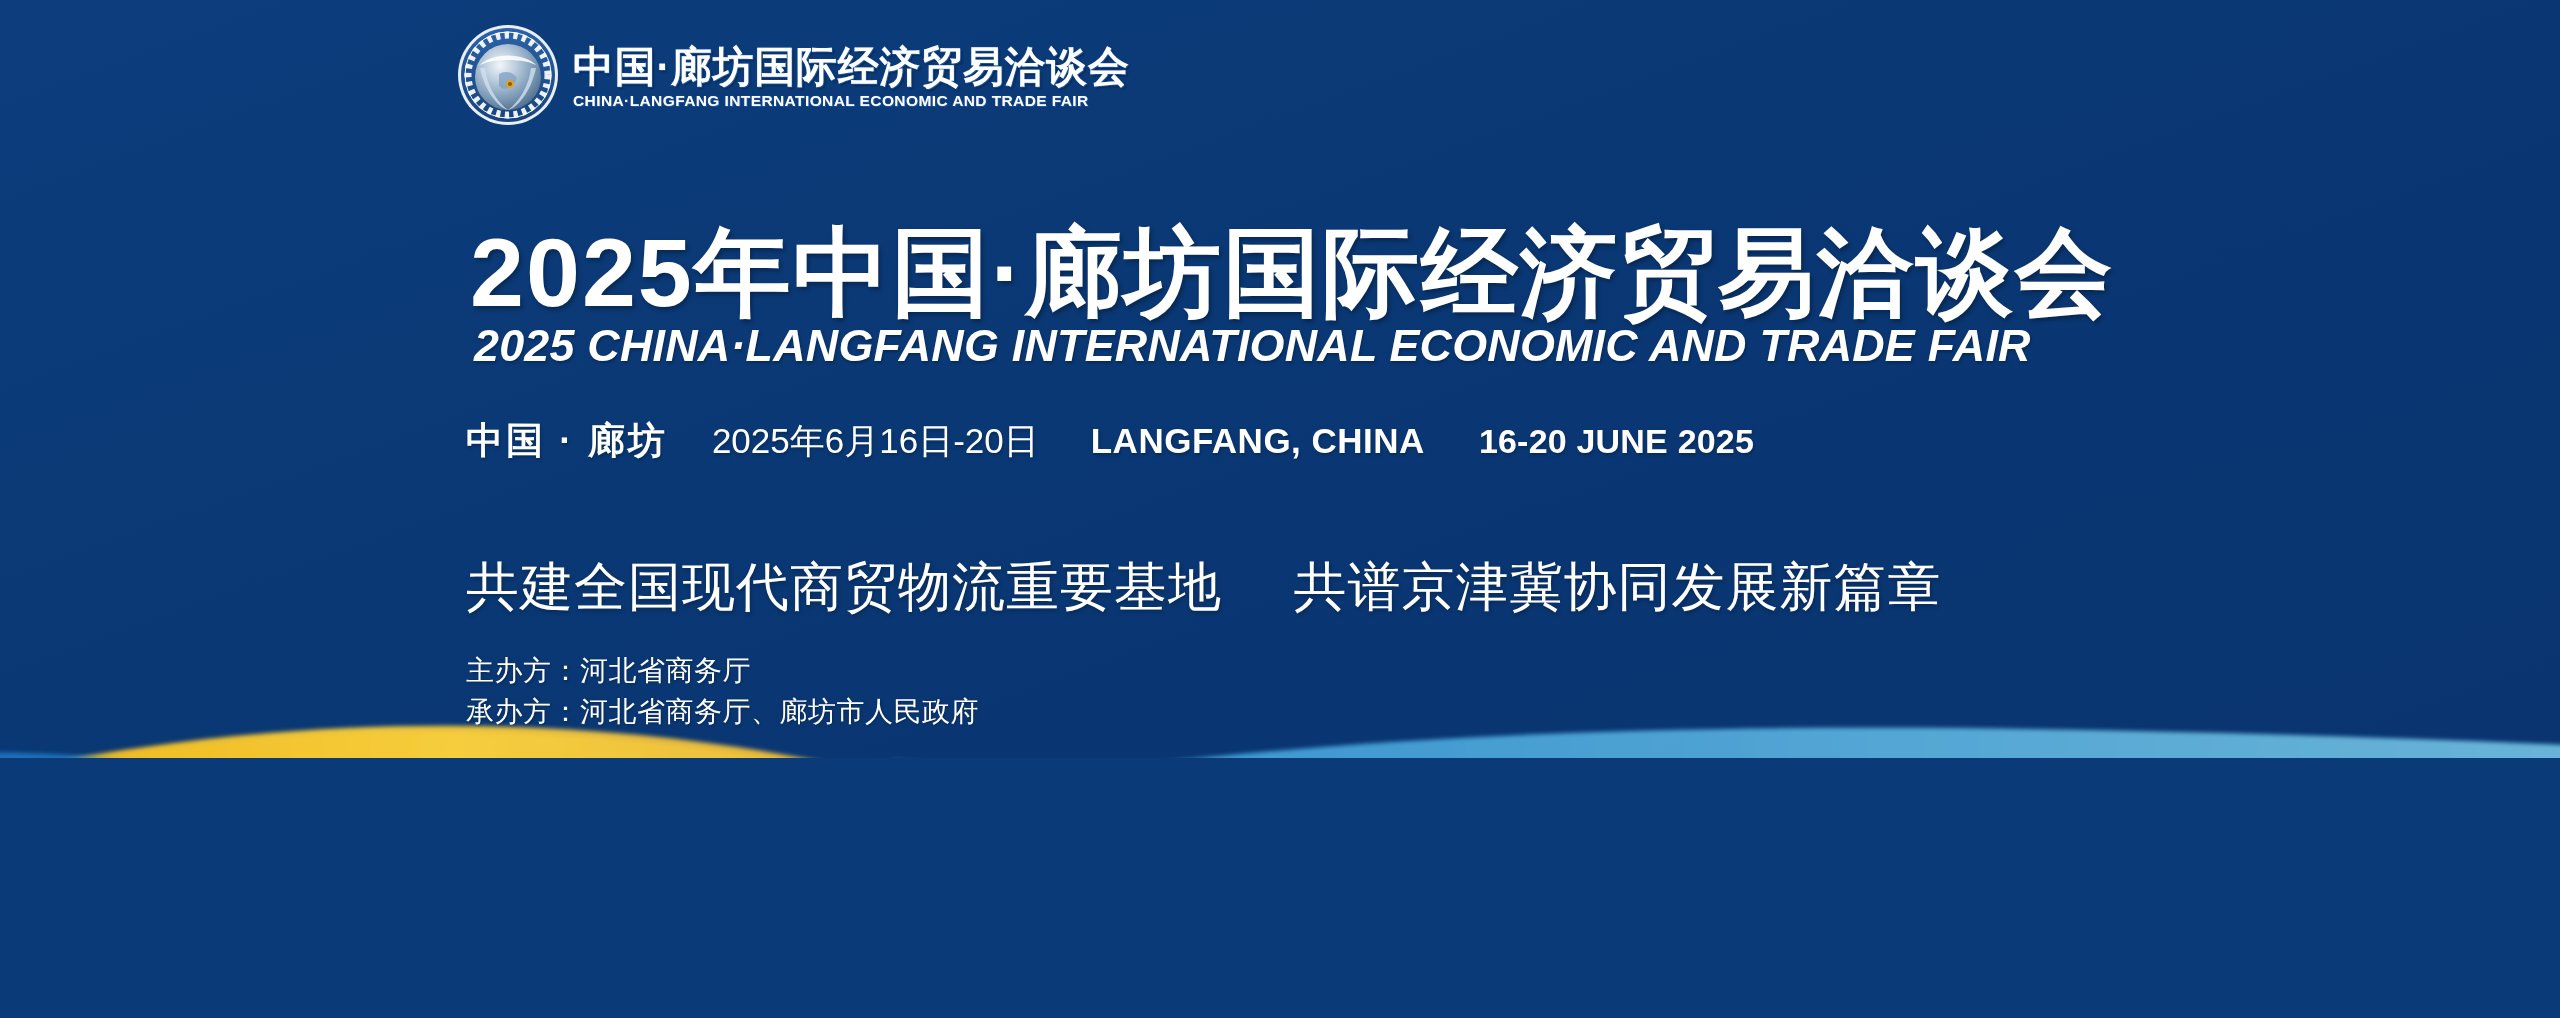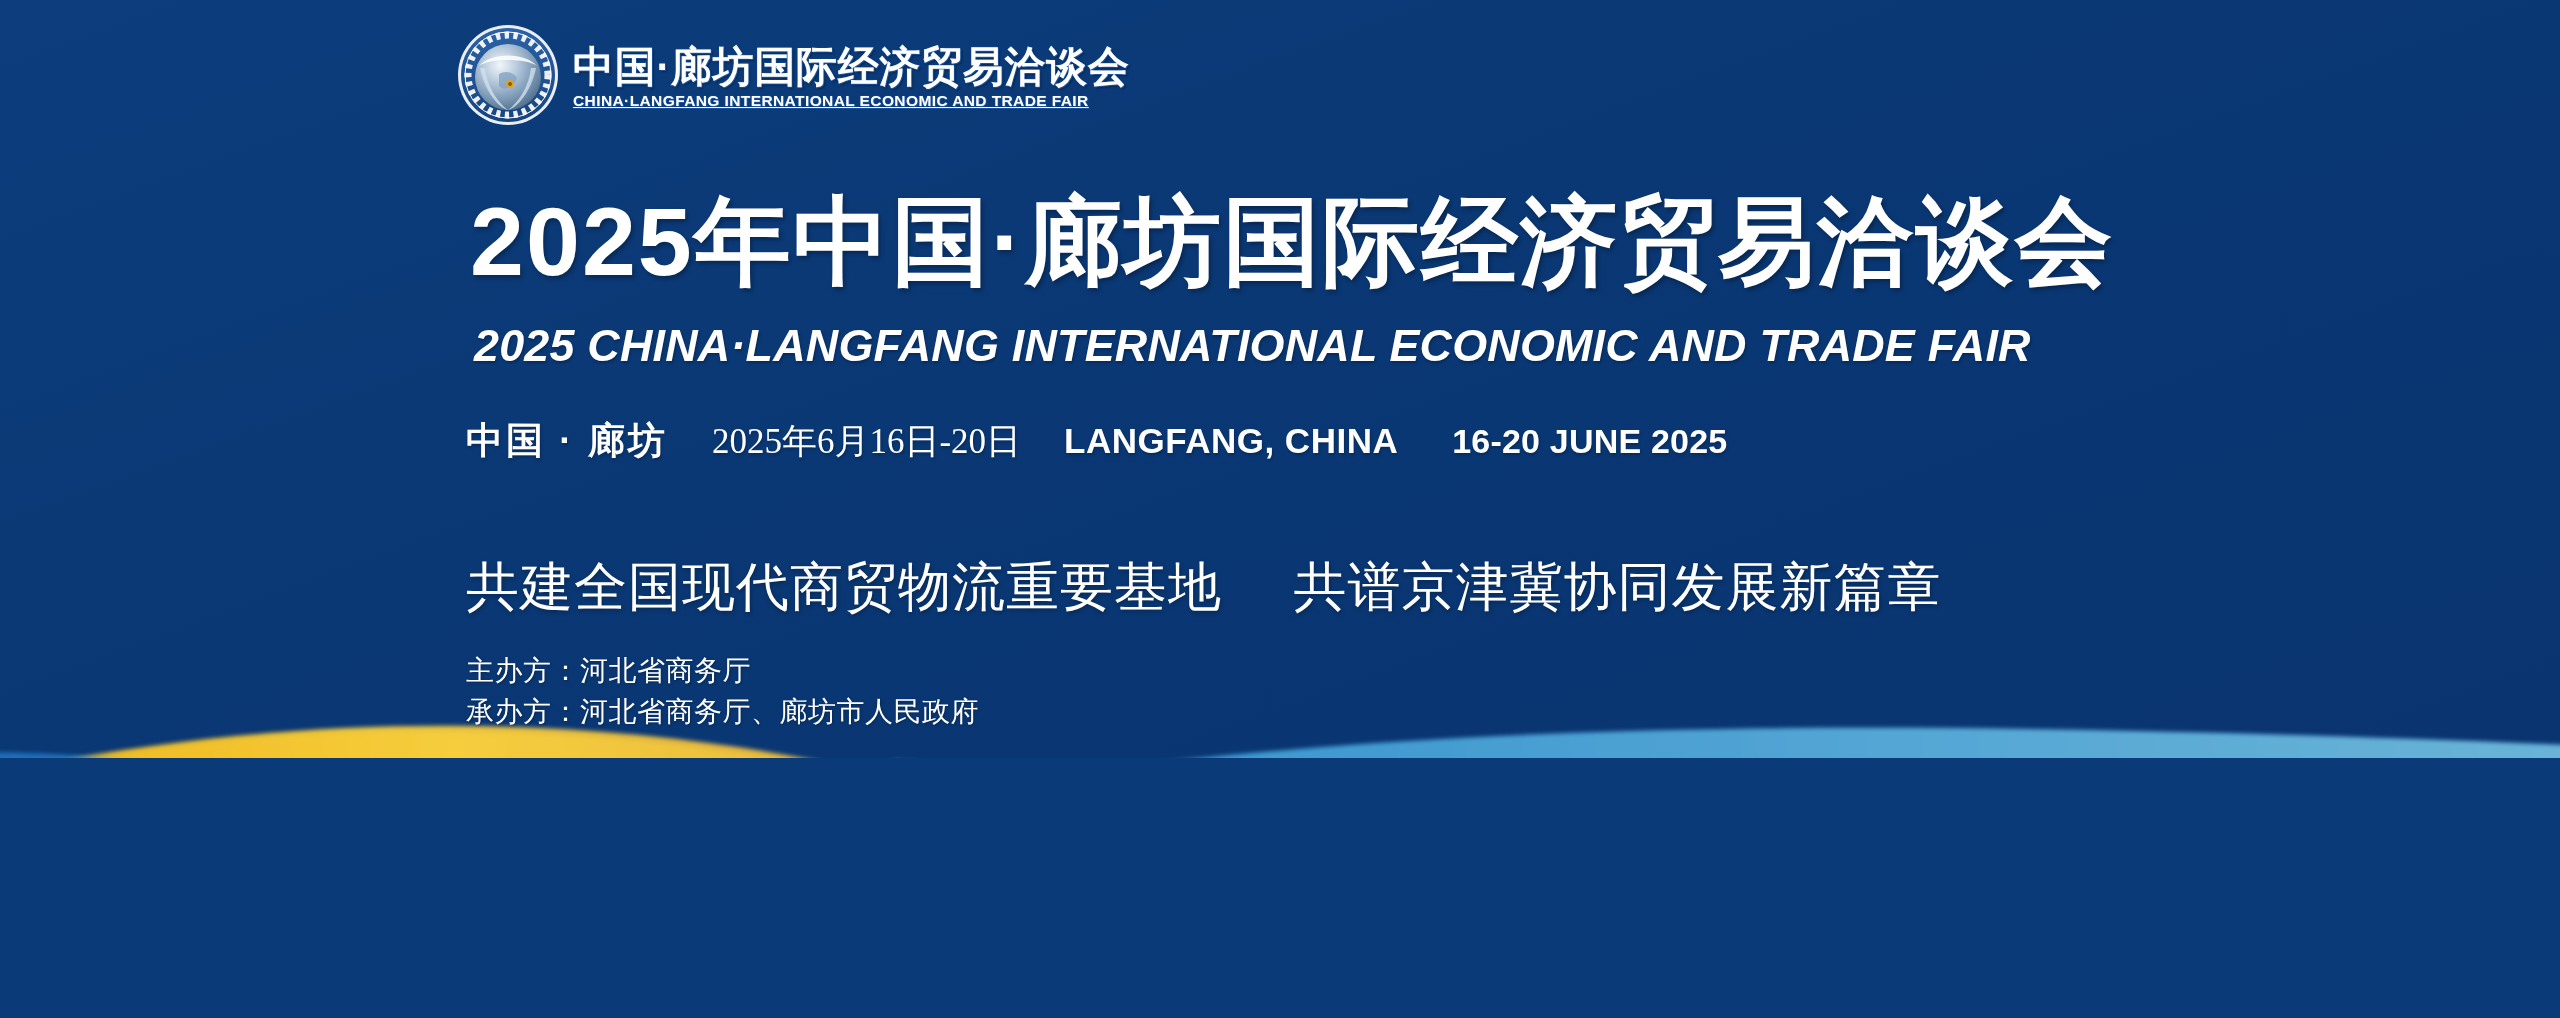--- a/index.html
+++ b/index.html
@@ -70,28 +70,27 @@
     letter-spacing: 0.4px;
     line-height: 1.1;
     color: #ffffff;
     white-space: nowrap;
     margin-top: 3px;
     text-shadow:
       0 0 1px #2f6fc0,
       1px 1px 0 #1b4f95;
     transform: scaleX(1.0);
     transform-origin: left center;
-    text-decoration: underline;
   }
 
   
   #title-cn {
     position: absolute;
     left: 470px;
-    top: 190px;
+    top: 221px;
     font-size: 97px;
     font-weight: bold;
     color: #ffffff;
     letter-spacing: 2px;
     line-height: 1.08;
     white-space: nowrap;
     text-shadow: 2px 3px 4px rgba(0,0,0,0.30);
   }
   #title-en {
     position: absolute;
@@ -124,22 +123,21 @@
   .meta-cn-city {
     font-size: 37px;
     font-weight: bold;
     letter-spacing: 3px;
     margin-right: 36px;
   }
   .meta-cn-date {
     font-size: 35px;
     font-weight: normal;
     letter-spacing: 0px;
-    margin-right: 35px;
-    font-family: Liberation Serif, serif;
+    margin-right: 44px;
   }
   .meta-en-city {
     font-size: 35px;
     font-weight: bold;
     letter-spacing: 0.5px;
     margin-right: 46px;
   }
   .meta-en-date {
     font-size: 34px;
     font-weight: bold;

